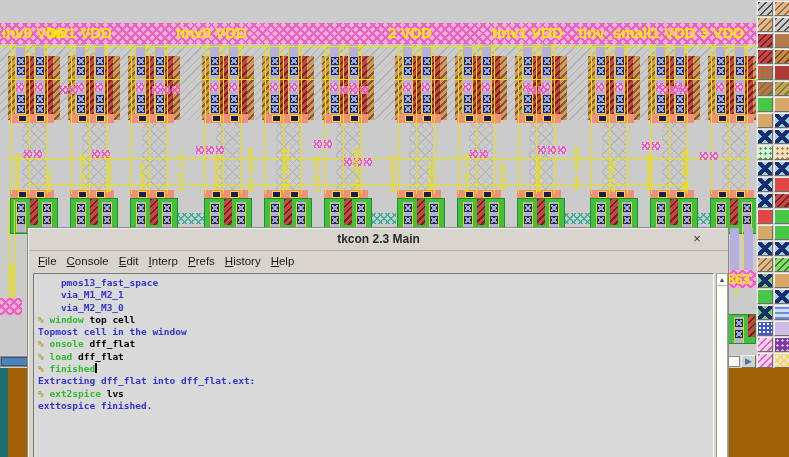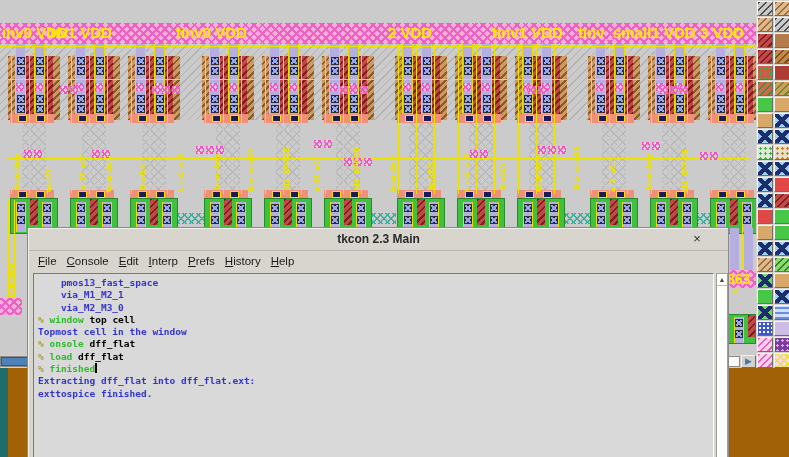--- a/index.html
+++ b/index.html
@@ -763,19 +763,20 @@
     <div id="console">
         <div class="cline"><span class="k-o">    pmos13_fast_space</span></div>
         <div class="cline"><span class="k-o">    via_M1_M2_1</span></div>
         <div class="cline"><span class="k-o">    via_M2_M3_0</span></div>
         <div class="cline"><span class="k-p">% </span><span class="k-c">window</span><span class="k-b"> top cell</span></div>
         <div class="cline"><span class="k-o">Topmost cell in the window</span></div>
         <div class="cline"><span class="k-p">% </span><span class="k-c">onsole</span><span class="k-b"> dff_flat</span></div>
         <div class="cline"><span class="k-p">% </span><span class="k-c">load</span><span class="k-b"> dff_flat</span></div>
         <div class="cline"><span class="k-p">% </span><span class="k-c">finished</span><span class="cursor"></span></div>
         <div class="cline"><span class="k-o">Extracting dff_flat into dff_flat.ext:</span></div>
+        <div class="cline"><span class="k-p">% </span><span class="k-c">ext2spice</span><span class="k-b"> lvs</span></div>
         <div class="cline"><span class="k-o">exttospice finished.</span></div>
       </div>
     <div id="vscroll">
       <div class="uparrow">▲</div>
     </div>
   </div>
 </div>
 
 </body></html>

